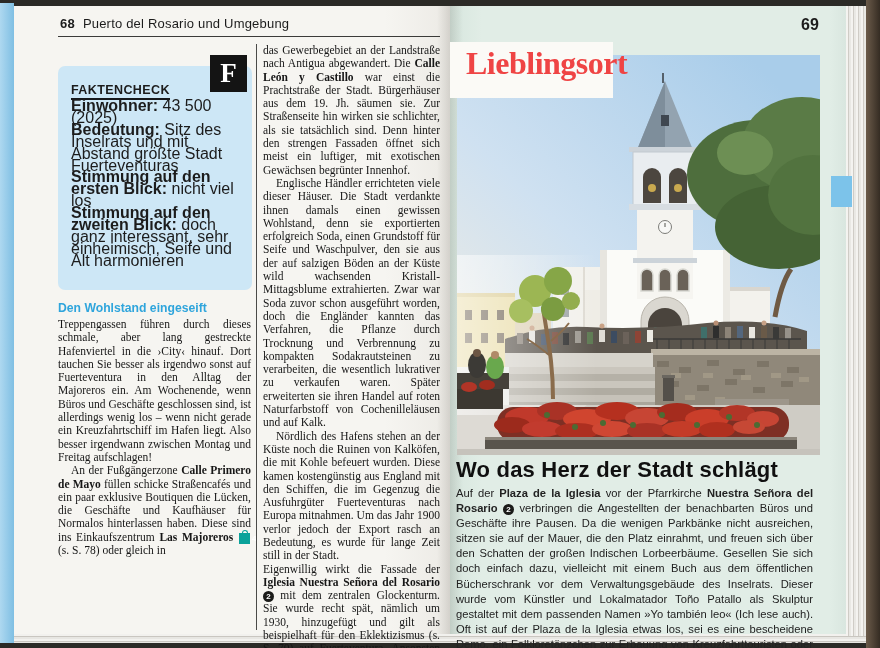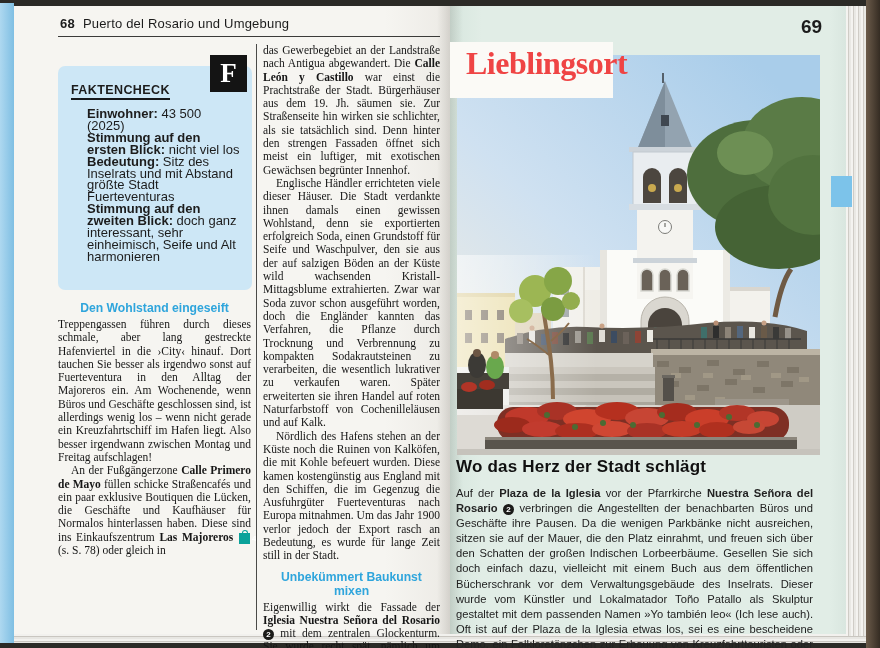--- a/index.html
+++ b/index.html
@@ -26,54 +26,54 @@
 
   
   .hdr{left:60px;top:16px;font-size:13px;letter-spacing:.2px;}
   .hdr .ttl{font-weight:normal;margin-left:8px;}
   .hdr-rule{left:58px;top:36px;width:382px;height:1px;background:#3b3b39;}
 
   
   .factbox{left:58px;top:66px;width:194px;height:224px;border-radius:7px;background:#cde7f6;
       padding:14px 12px 10px 13px;box-sizing:border-box;}
   .factbox .fb-title{font-size:12.5px;font-weight:bold;letter-spacing:.4px;border-bottom:2px solid #16181b;
-      display:inline-block;padding-bottom:1px;margin-bottom:8px;}
-  .factbox .fb-item{font-size:13px;line-height:11.9px;margin-left:16px;}
+      display:inline-block;padding-bottom:1px;}
+  .factbox .fb-item{font-size:16px;line-height:11.9px;}
   .f-badge{left:210px;top:55px;width:37px;height:37px;background:#141414;color:#fff;
       font-family:"Liberation Serif",serif;font-weight:bold;font-size:27px;text-align:center;line-height:36px;}
 
   
   .serifcol{font-family:"Liberation Serif","DejaVu Serif",serif;font-size:11.5px;line-height:13.3px;
       text-align:justify;color:#161616;}
   .col1{left:58px;top:294px;width:193px;}
   .col2{left:263px;top:44px;width:177px;}
   .col-divider{left:256px;top:44px;width:1px;height:586px;background:#4a4a48;}
   .serifcol p{margin:0;}
   .serifcol p.ind{text-indent:13px;}
   .blue-h{font-family:"Liberation Sans",sans-serif;font-weight:bold;font-size:12.2px;color:#2fa5dc;
-      margin:7px 0 3px 0;line-height:14px;text-align:center;}
+      margin:7px 0 3px 0;line-height:14px;text-align:left;}
 
   
   .badge-circle{display:inline-block;width:11px;height:11px;border-radius:50%;background:#1b1b19;color:#fff;
       font-family:"Liberation Sans",sans-serif;font-size:8px;font-weight:bold;line-height:11px;text-align:center;
       vertical-align:0;}
   .badge-bag{display:inline-block;position:relative;width:11px;height:11px;background:#0aa29a;color:#fff;
       font-family:"Liberation Sans",sans-serif;font-size:8px;font-weight:bold;line-height:11px;text-align:center;
       vertical-align:0;margin:0 1px;}
   .badge-bag::before{content:"";position:absolute;left:2.5px;top:-3px;width:4px;height:3px;
       border:1px solid #0aa29a;border-bottom:none;border-radius:3px 3px 0 0;}
 
   
-  .pageno-right{left:801px;top:16px;font-size:19px;font-weight:bold;text-align:right;}
+  .pageno-right{left:801px;top:16px;font-size:16px;font-weight:bold;text-align:right;}
   .photo{left:457px;top:55px;width:363px;height:400px;}
   .hl-band{left:450px;top:42px;width:163px;height:56px;background:#fbfaf6;}
   .headline{left:466px;top:45px;font-family:"Liberation Serif","DejaVu Serif",serif;font-weight:bold;
       font-size:32px;letter-spacing:-.5px;color:#ef4444;}
   .tab-blue{left:831px;top:176px;width:21px;height:31px;background:#7cc3ea;}
-  .cap-h{left:456px;top:457px;font-size:17px;font-weight:bold;letter-spacing:.2px;color:#101010;}
+  .cap-h{left:456px;top:457px;font-size:22px;font-weight:bold;letter-spacing:.2px;color:#101010;}
   .cap-body{left:456px;top:486px;width:357px;font-size:11.2px;line-height:15.1px;text-align:justify;color:#222;}
 </style>
 </head>
 <body>
 
 <div class="stage">
 
   <div class="abs edge-left"></div>
   <div class="abs edge-bottom-stack"></div>
   <div class="abs edge-right-stack"></div>
@@ -81,42 +81,41 @@
 
   <div class="abs page-left"></div>
 
   <div class="abs hdr"><span class="b">68</span><span class="ttl">Puerto del Rosario und Umgebung</span></div>
   <div class="abs hdr-rule"></div>
 
   <div class="abs factbox">
     <div class="fb-title">FAKTENCHECK</div>
     <div class="fb-item"><span class="b">Einwohner:</span>
       <span>43 500 (2025)</span></div>
+    <div class="fb-item"><span class="b">Bedeutung:</span>
+      <span>Sitz des Inselrats und mit Abstand größte Stadt Fuerteventuras</span></div>
     <div class="fb-item"><span class="b">Stimmung auf den ersten Blick:</span>
       <span>nicht viel los</span></div>
-    <div class="fb-item"><span class="b">Bedeutung:</span>
-      <span>Sitz des Inselrats und mit Abstand größte Stadt Fuerteventuras</span></div>
     <div class="fb-item"><span class="b">Stimmung auf den zweiten Blick:</span>
       <span>doch ganz interessant, sehr einheimisch, Seife und Alt harmonieren</span></div>
   </div>
   <div class="abs f-badge">F</div>
 
   <div class="abs serifcol col1">
     <div class="blue-h">Den Wohlstand eingeseift</div>
     <p>Treppengassen führen durch dieses schmale, aber lang gestreckte Hafenviertel in die ›City‹ hinauf. Dort tauchen Sie besser als irgendwo sonst auf Fuerteventura in den Alltag der Majoreros ein. Am Wochenende, wenn Büros und Geschäfte geschlossen sind, ist allerdings wenig los – wenn nicht gerade ein Kreuzfahrtschiff im Hafen liegt. Also besser irgendwann zwischen Montag und Freitag aufschlagen!</p>
     <p class="ind"><span>An der Fußgängerzone </span><span class="b">Calle Primero de Mayo</span><span> füllen schicke Straßencafés und ein paar exklusive Boutiquen die Lücken, die Geschäfte und Kaufhäuser für Normalos hinterlassen haben. Diese sind ins Einkaufszentrum </span><span class="b">Las Majoreros</span> <span class="badge-bag">4</span><span> (s. S. 78) oder gleich in</span></p>
   </div>
 
   <div class="abs col-divider"></div>
 
   <div class="abs serifcol col2">
     <p><span>das Gewerbegebiet an der Landstraße nach Antigua abgewandert. Die </span><span class="b">Calle León y Castillo</span><span> war einst die Prachtstraße der Stadt. Bürgerhäuser aus dem 19. Jh. säumen sie. Zur Straßenseite hin wirken sie schlichter, als sie tatsächlich sind. Denn hinter den strengen Fassaden öffnet sich meist ein luftiger, mit exotischen Gewächsen begrünter Innenhof.</span></p>
     <p class="ind">Englische Händler errichteten viele dieser Häuser. Die Stadt verdankte ihnen damals einen gewissen Wohlstand, denn sie exportierten erfolgreich Soda, einen Grundstoff für Seife und Waschpulver, den sie aus der auf salzigen Böden an der Küste wild wachsenden Kristall-Mittagsblume extrahierten. Zwar war Soda zuvor schon ausgeführt worden, doch die Engländer kannten das Verfahren, die Pflanze durch Trocknung und Verbrennung zu kompakten Sodakrautsteinen zu verarbeiten, die wesentlich lukrativer zu verkaufen waren. Später erweiterten sie ihren Handel auf roten Naturfarbstoff von Cochenilleläusen und auf Kalk.</p>
     <p class="ind">Nördlich des Hafens stehen an der Küste noch die Ruinen von Kalköfen, die mit Kohle befeuert wurden. Diese kamen kostengünstig aus England mit den Schiffen, die im Gegenzug die Ausfuhrgüter Fuerteventuras nach Europa mitnahmen. Um das Jahr 1900 verlor jedoch der Export rasch an Bedeutung, es wurde für lange Zeit still in der Stadt.</p>
-    <div class="blue-h">Unbekümmert Baukunst mixen</div>
     <p><span>Eigenwillig wirkt die Fassade der </span><span class="b">Iglesia Nuestra Señora del Rosario</span> <span class="badge-circle">2</span><span> mit dem zentralen Glockenturm. Sie wurde recht spät, nämlich um 1930, hinzugefügt und gilt als beispielhaft für den Eklektizismus (s. S. 70) auf Fuerteventura. Ansonsten ähnelt der schlichte Bau aus dem 19. Jh. mit dem etwas überhöhten Altarraum und der nicht allzu aufwendig geschnitzten</span></p>
   </div>
 
   <div class="abs page-right"></div>
   <div class="abs gutter"></div>
 
   <div class="abs pageno-right">69</div>
 
   <div class="abs photo">
     <svg width="363" height="400" viewBox="0 0 363 400" xmlns="http://www.w3.org/2000/svg">

